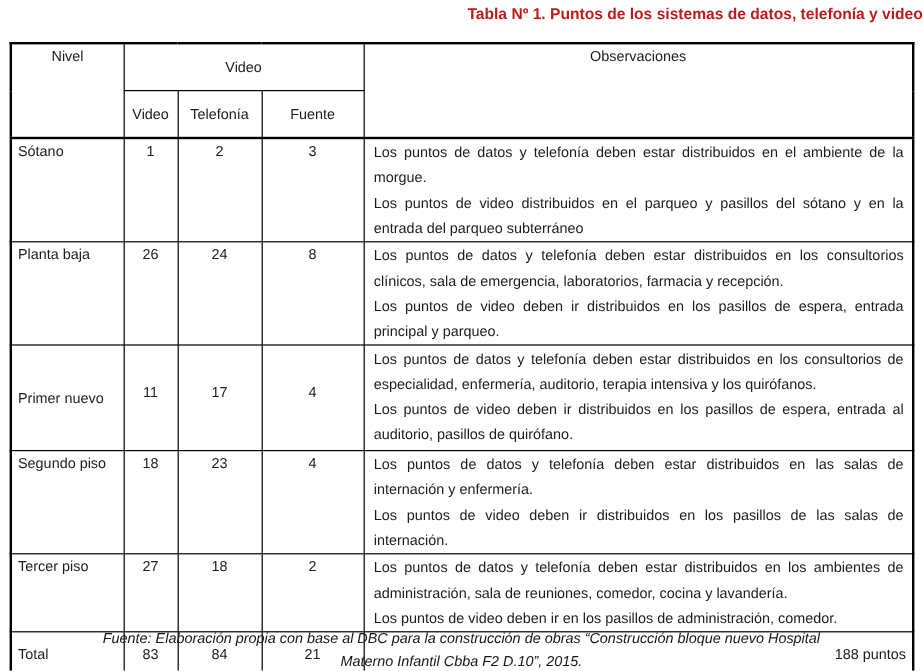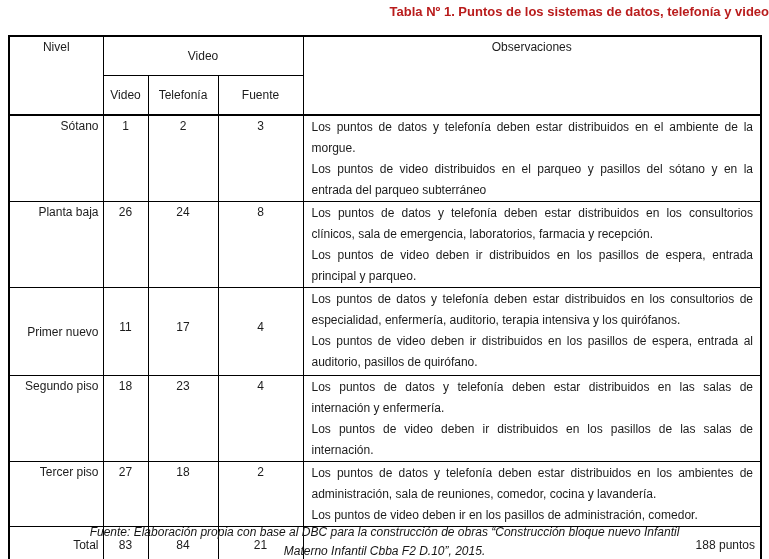--- a/index.html
+++ b/index.html
@@ -38,21 +38,21 @@
     font-weight: normal;
     padding: 12px 5px;
     vertical-align: top;
     overflow: hidden;
   }
   .grid thead tr.h1 { height: 22px; }
   .grid thead tr.h2 { height: 23px; }
   .grid thead th { text-align: center; vertical-align: middle; }
   .grid thead th.span-v { vertical-align: top; padding-top: 3px; }
   .grid thead { border-bottom: 2px solid #000; }
-  td.nivel { text-align: right; padding: 3px 4px 2px 5px; }
+  td.nivel { text-align: left; padding: 3px 4px 2px 5px; }
   td.num { text-align: center; padding-top: 3px; }
   td.obs { text-align: justify; padding: 1px 7px 0 8px; }
   td.obs p { margin: 0; line-height: 21px; }
   tr.vmid td.cellmid { vertical-align: middle; }
   tr.total-row td { vertical-align: middle; padding-top: 1px; padding-bottom: 1px; }
   td.total-obs { text-align: right; }
   .footer {
     position: absolute;
     top: 523px;
     left: 0;
@@ -153,17 +153,17 @@
         <td class="num">83</td>
         <td class="num">84</td>
         <td class="num">21</td>
         <td class="total-obs">188 puntos</td>
       </tr>
 
     </tbody>
   </table>
 
   <div class="footer">
-    <div>Fuente: Elaboración propia con base al DBC para la construcción de obras “Construcción bloque nuevo Infantil</div>
+    <div>Fuente: Elaboración propia con base al DBC para la construcción de obras “Construcción bloque nuevo Hospital</div>
     <div>Materno Infantil Cbba F2 D.10”, 2015.</div>
   </div>
 
 </div>
 
 </body></html>

